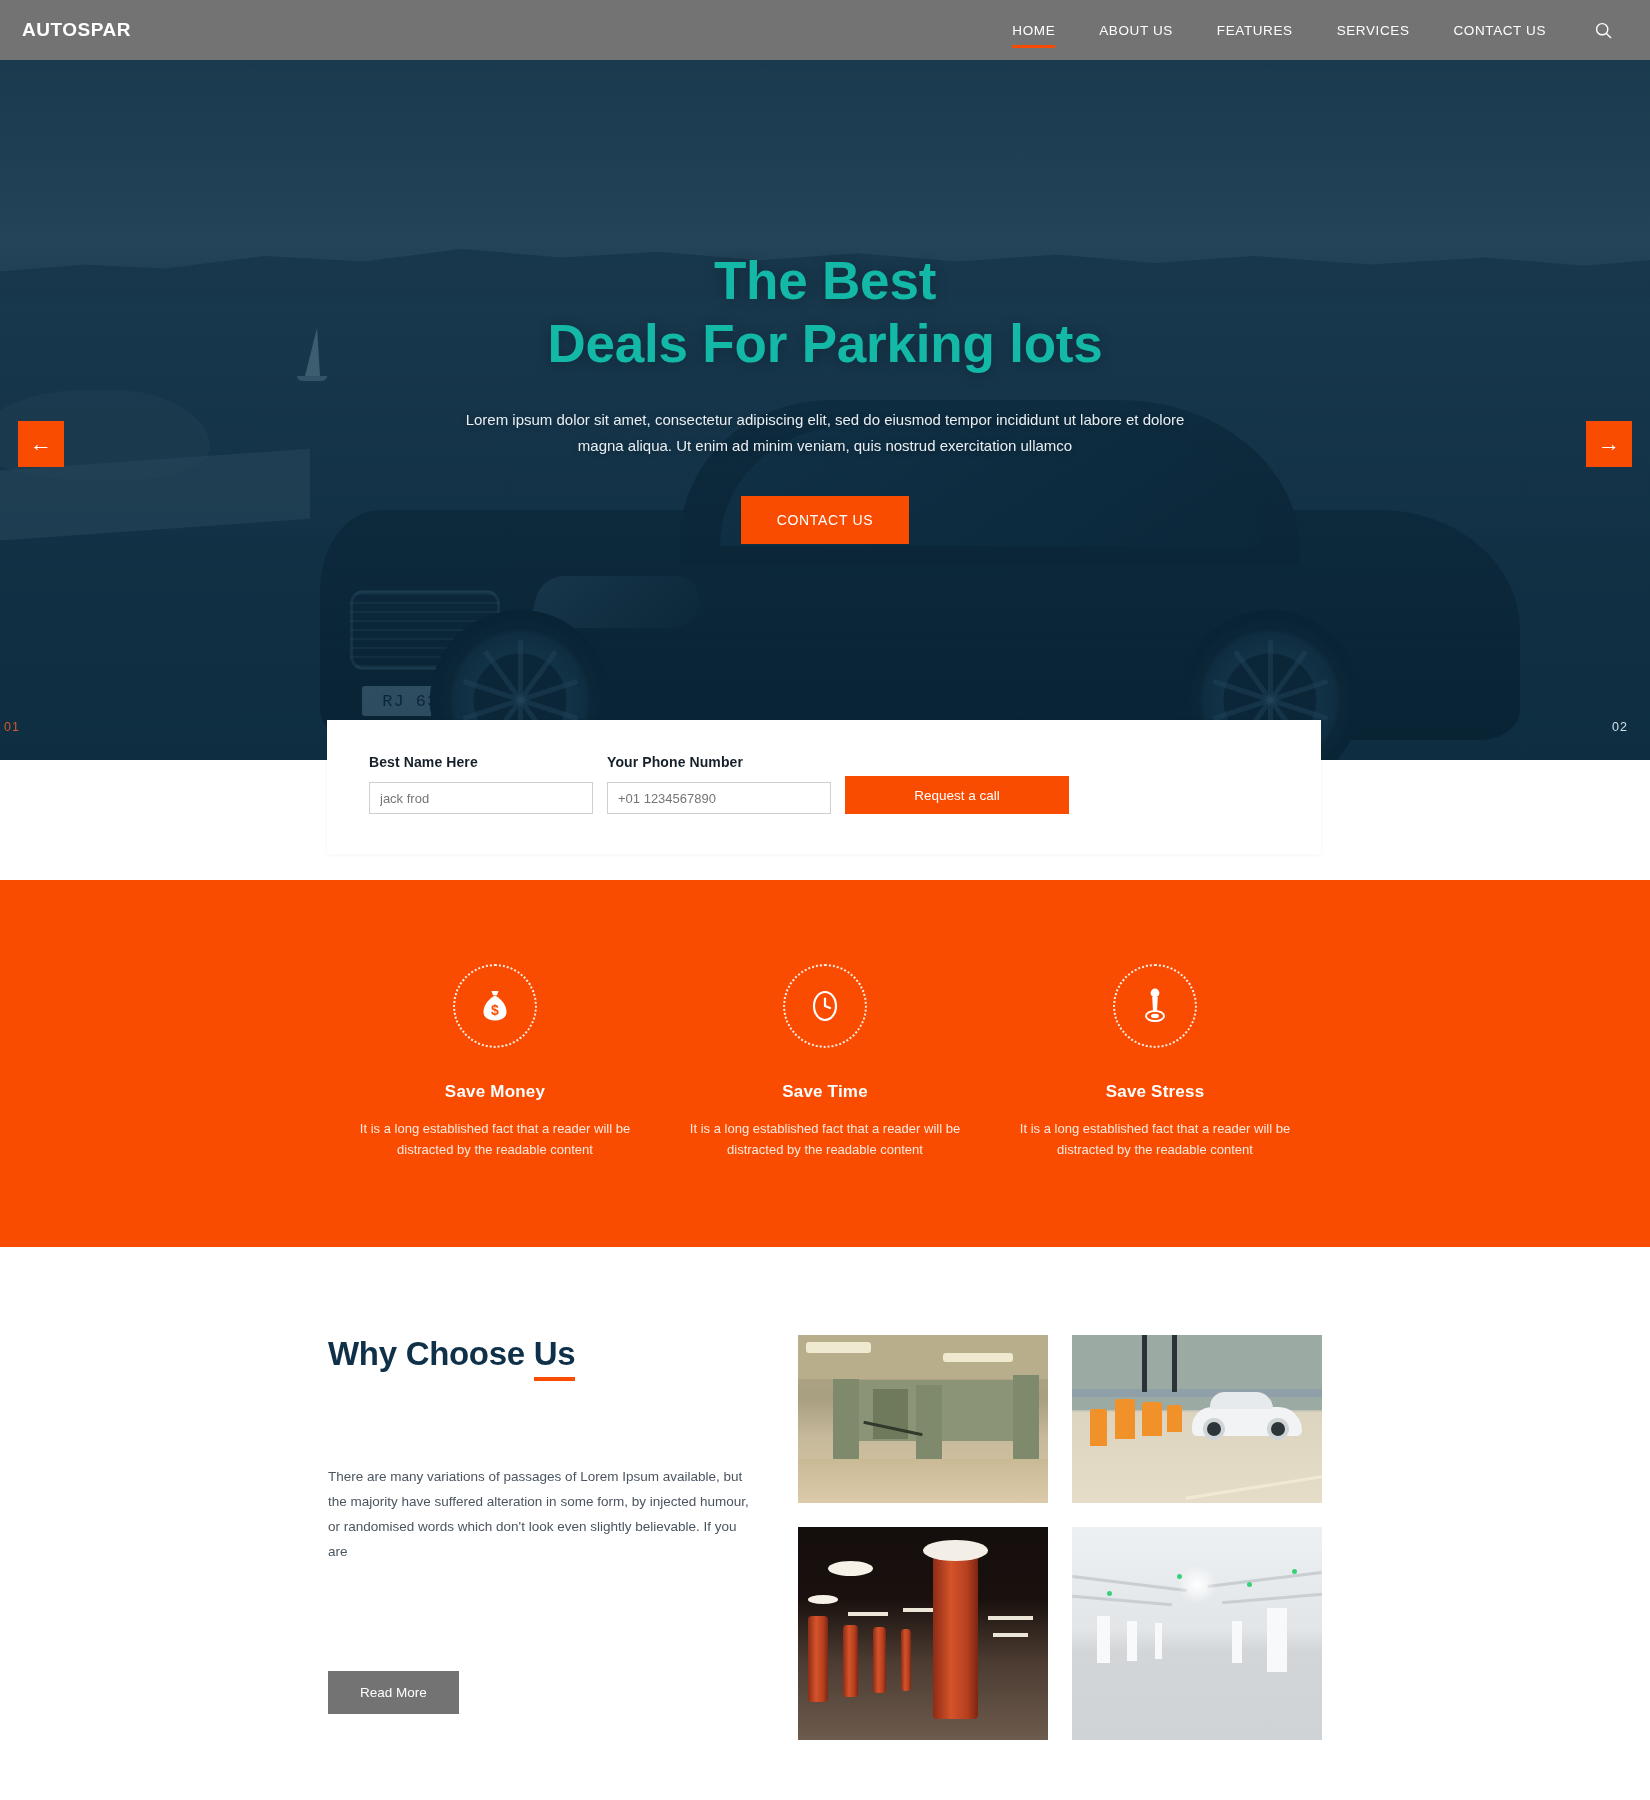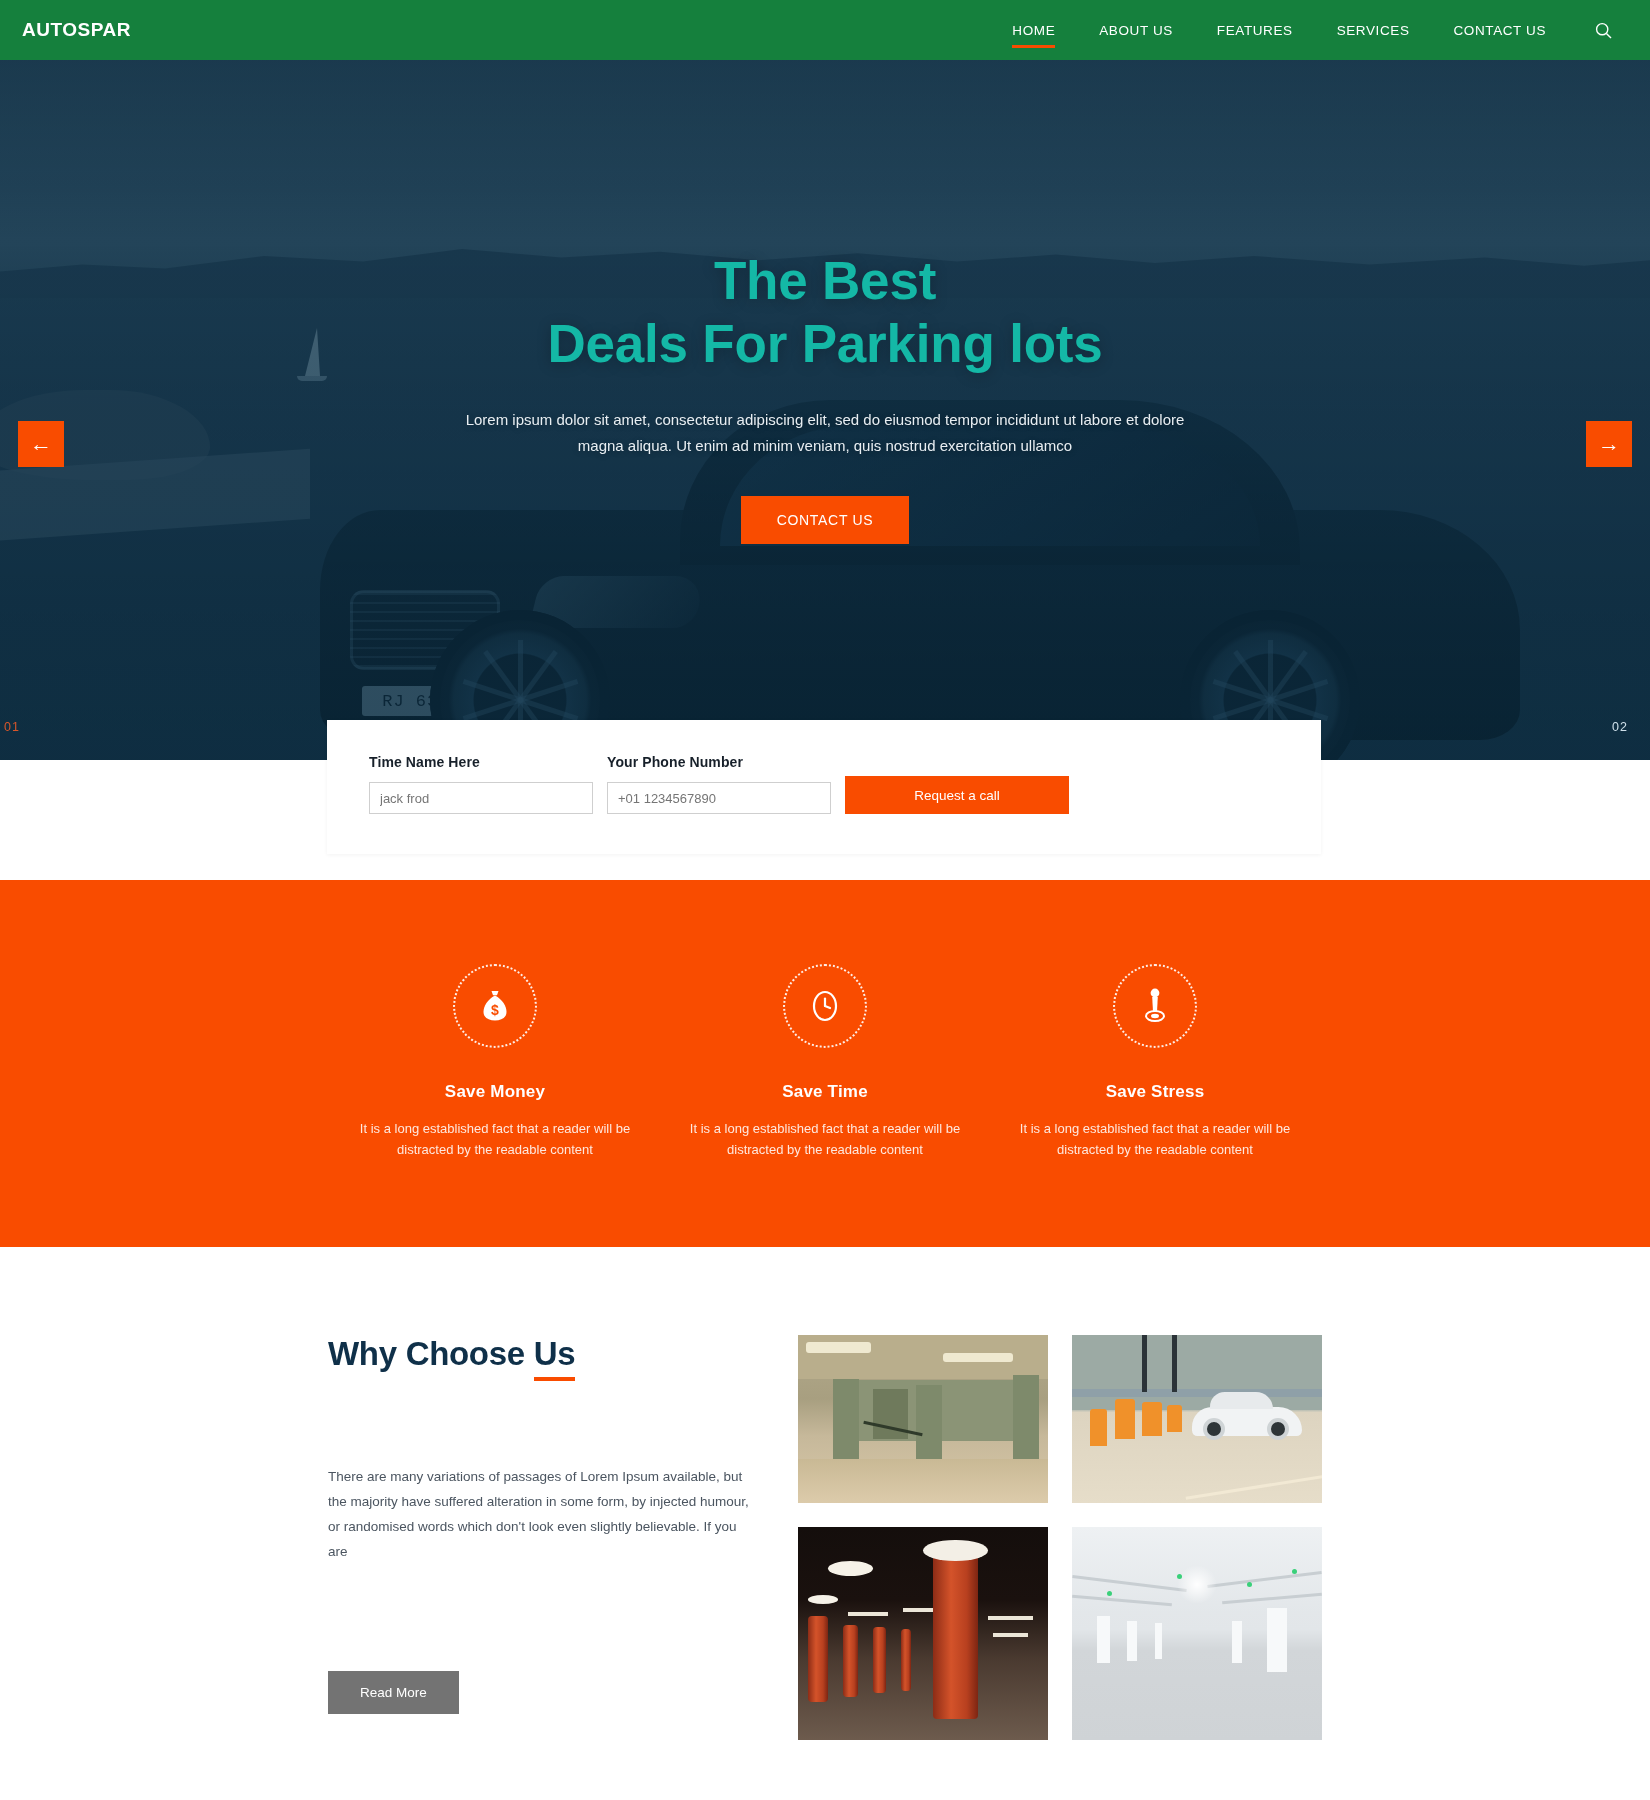--- a/index.html
+++ b/index.html
@@ -7,21 +7,21 @@
     width: 1650px;
     background: #ffffff;
     font-family: "Liberation Sans", sans-serif;
     -webkit-font-smoothing: antialiased;
   }
   body { width: 1650px; overflow-x: hidden; }
 
   
   .navbar {
     height: 60px;
-    background: #15803d;
+    background: #737373;
     display: flex;
     align-items: center;
     justify-content: space-between;
     padding: 0 22px 0 22px;
     position: relative;
     z-index: 30;
   }
   .logo {
     color: #ffffff;
     font-size: 19px;
@@ -599,21 +599,21 @@
       <span>Deals For Parking lots</span>
     </h1>
     <p class="hero-sub">Lorem ipsum dolor sit amet, consectetur adipiscing elit, sed do eiusmod tempor incididunt ut labore et dolore magna aliqua. Ut enim ad minim veniam, quis nostrud exercitation ullamco</p>
     <button class="hero-cta">CONTACT US</button>
   </div>
 </div>
 
 <div class="formwrap">
   <div class="form-card">
     <div class="field name">
-      <label class="field-label">Time Name Here</label>
+      <label class="field-label">Best Name Here</label>
       <input type="text" placeholder="jack frod" style="">
     </div>
     <div class="field phone">
       <label class="field-label">Your Phone Number</label>
       <input type="text" placeholder="+01 1234567890" style="">
     </div>
     <button class="request-btn">Request a call</button>
   </div>
 </div>
 

